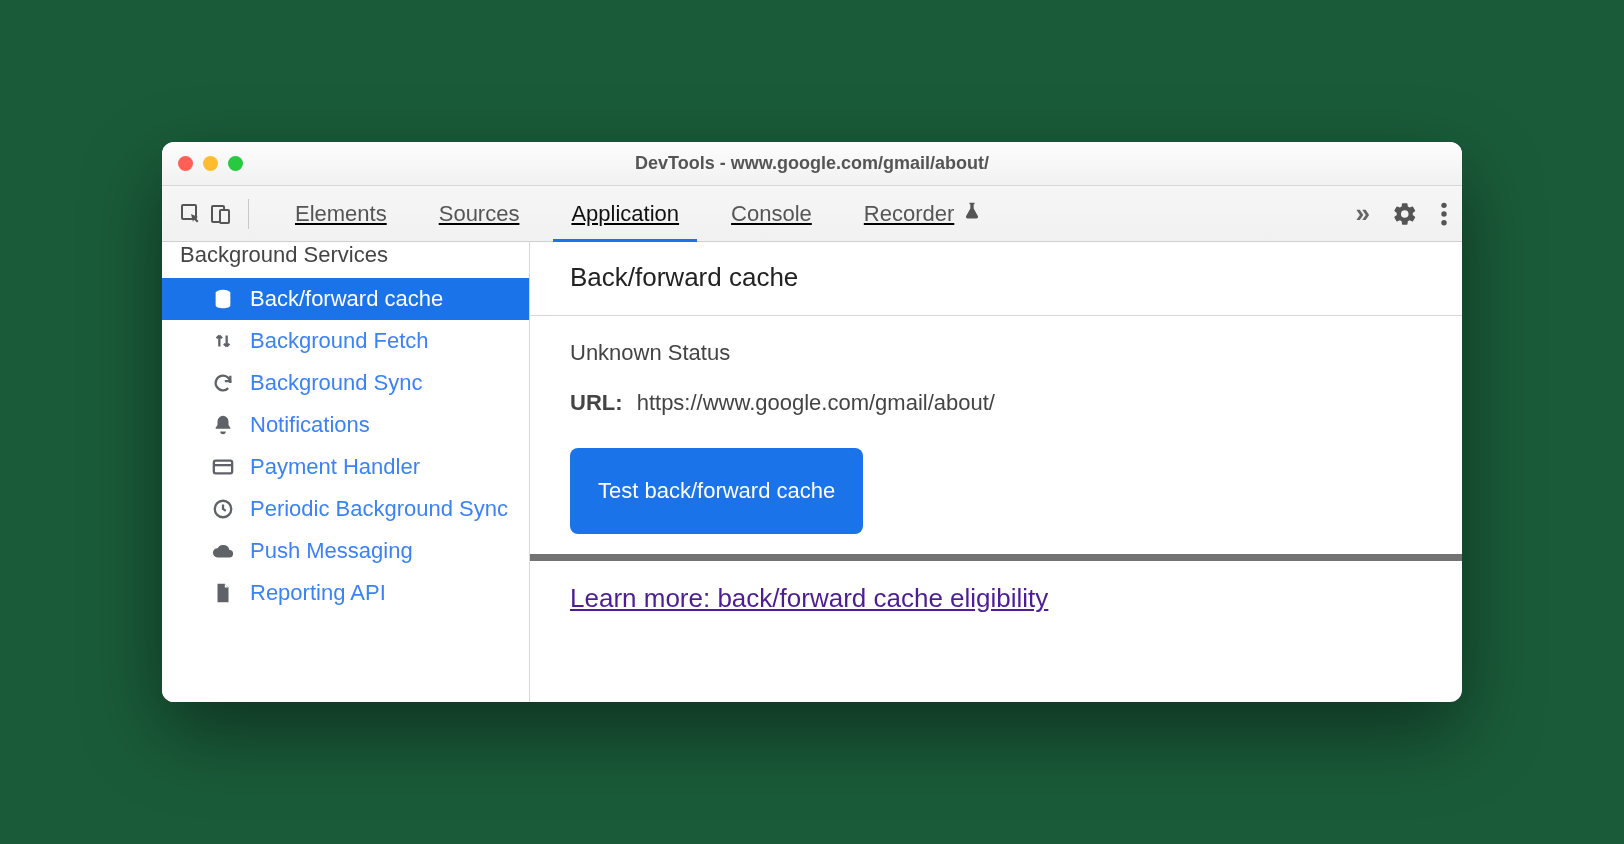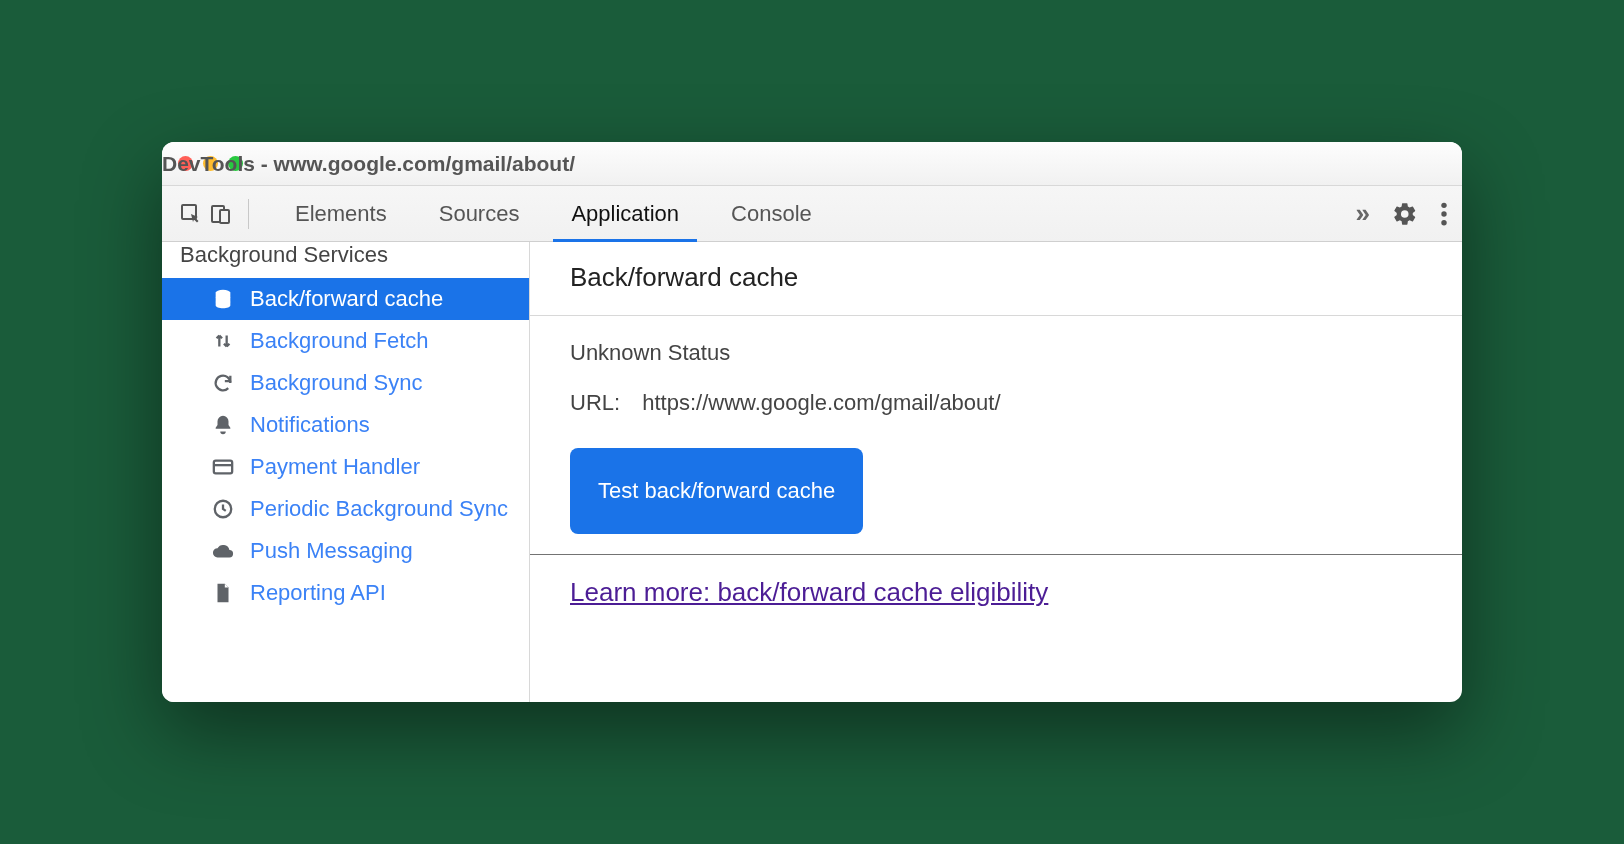--- a/index.html
+++ b/index.html
@@ -27,33 +27,33 @@
     padding: 0 16px;
     position: relative;
     border-bottom: 1px solid #d8d8d8;
   }
   .traffic { display: flex; gap: 10px; }
   .dot { width: 15px; height: 15px; border-radius: 50%; }
   .dot.red { background:#ff5f57; }
   .dot.yellow { background:#febc2e; }
   .dot.green { background:#28c840; }
   .title {
-    position:absolute; left:0; right:0; text-align:left;
-    font-size: 21px; font-weight:600; color:#555;
+    position:absolute; left:0; right:0; text-align:center;
+    font-size: 18px; font-weight:600; color:#555;
     pointer-events:none;
   }
   .toolbar {
     height: 56px;
     background: linear-gradient(#f6f6f6,#f1f1f1);
     border-bottom: 1px solid #cfcfcf;
     display:flex; align-items:center; padding: 0 14px;
   }
   .tool-icon { width:30px; height:30px; display:flex; align-items:center; justify-content:center; color:#555; }
   .divider { width:1px; height:30px; background:#c8c8c8; margin:0 12px; }
-  .tabs { display:flex; align-items:stretch; height:100%; gap: 0; margin-left: 8px; flex:1; }
+  .tabs { display:flex; align-items:stretch; height:100%; gap: 0; margin-left: 8px; flex:1;text-decoration:underline; }
   .tab {
     padding: 0 26px; display:flex; align-items:center;
     font-size: 22px; color:#555; cursor:pointer; position:relative; height:100%;
   }
   .tab.active { color:#111; }
   .tab.active::after {
     content:""; position:absolute; left:8px; right:8px; bottom:-1px; height:3px; background:#1a73e8;
   }
   .tab .flask { margin-left:8px; }
   .toolbar-right { display:flex; align-items:center; gap:22px; margin-left:auto; color:#555; }
@@ -73,24 +73,24 @@
     white-space:nowrap; overflow:hidden;
   }
   .sb-item.selected { background:#1a73e8; color:#fff; }
   .sb-item .sb-icon { width:26px; height:26px; flex-shrink:0; display:flex; align-items:center; justify-content:center; }
   .sb-item:not(.selected) .sb-icon { color:#5f6368; }
   .main { flex:1; display:flex; flex-direction:column; }
   .main-header {
     padding: 20px 40px 22px; font-size:26px; color:#222;
     border-bottom:1px solid #d8d8d8;
   }
-  .main-body { padding: 24px 40px 20px; border-bottom:1px solid #737373; }
+  .main-body { padding: 24px 40px 20px; border-bottom:7px solid #737373; }
   .status-line { font-size:22px; color:#444; margin-bottom: 24px; }
   .url-line { font-size:22px; color:#444; margin-bottom: 32px; }
-  .url-line .lbl { margin-right: 16px; }
+  .url-line .lbl { margin-right: 8px; font-weight: bold; }
   .test-btn {
     background:#1a73e8; color:#fff; border:none; border-radius:8px;
     padding: 30px 28px; font-size:22px; cursor:pointer;
   }
   .main-footer { padding: 22px 40px; }
   .learn-link {
     color:#4c1d95; font-size:26px; text-decoration:underline; cursor:pointer;
   }
 </style>
 </head>
@@ -118,20 +118,28 @@
         <rect x="3" y="4" width="12" height="16" rx="1"></rect>
         <rect x="11" y="8" width="9" height="13" rx="1" fill="#f3f3f3"></rect>
       </svg>
     </div>
     <div class="divider"></div>
     <div class="tabs">
       <div class="tab">Elements</div>
       <div class="tab">Sources</div>
       <div class="tab active">Application</div>
       <div class="tab">Console</div>
+      <div class="tab">
+        <span>Recorder</span>
+        <span class="flask">
+          <svg width="20" height="20" viewBox="0 0 24 24" fill="#555">
+              <path d="M9 2h6v2h-1v5l5 9c.7 1.3-.2 3-1.7 3H6.7C5.2 21 4.3 19.3 5 18l5-9V4H9V2z"></path>
+            </svg>
+        </span>
+      </div>
     </div>
     <div class="toolbar-right">
       <span class="chev-more">»</span>
       <span class="gear">
         <svg width="26" height="26" viewBox="0 0 24 24" fill="#555">
             <path d="M19.14,12.94a7,7,0,0,0,.05-.94,7,7,0,0,0-.05-.94l2.11-1.65a.5.5,0,0,0,.12-.64l-2-3.46a.5.5,0,0,0-.61-.22l-2.49,1a7,7,0,0,0-1.63-.94l-.38-2.65A.5.5,0,0,0,13.77,2H9.77a.5.5,0,0,0-.49.42L8.9,5.07a7,7,0,0,0-1.63.94l-2.49-1a.5.5,0,0,0-.61.22l-2,3.46a.5.5,0,0,0,.12.64L4.4,11a7,7,0,0,0-.05.94,7,7,0,0,0,.05.94L2.29,14.5a.5.5,0,0,0-.12.64l2,3.46a.5.5,0,0,0,.61.22l2.49-1a7,7,0,0,0,1.63.94l.38,2.65a.5.5,0,0,0,.49.42h4a.5.5,0,0,0,.49-.42l.38-2.65a7,7,0,0,0,1.63-.94l2.49,1a.5.5,0,0,0,.61-.22l2-3.46a.5.5,0,0,0-.12-.64ZM11.77,15.5A3.5,3.5,0,1,1,15.27,12,3.5,3.5,0,0,1,11.77,15.5Z"></path>
           </svg>
       </span>
       <span class="kebab">
         <svg width="8" height="26" viewBox="0 0 6 24" fill="#555">

